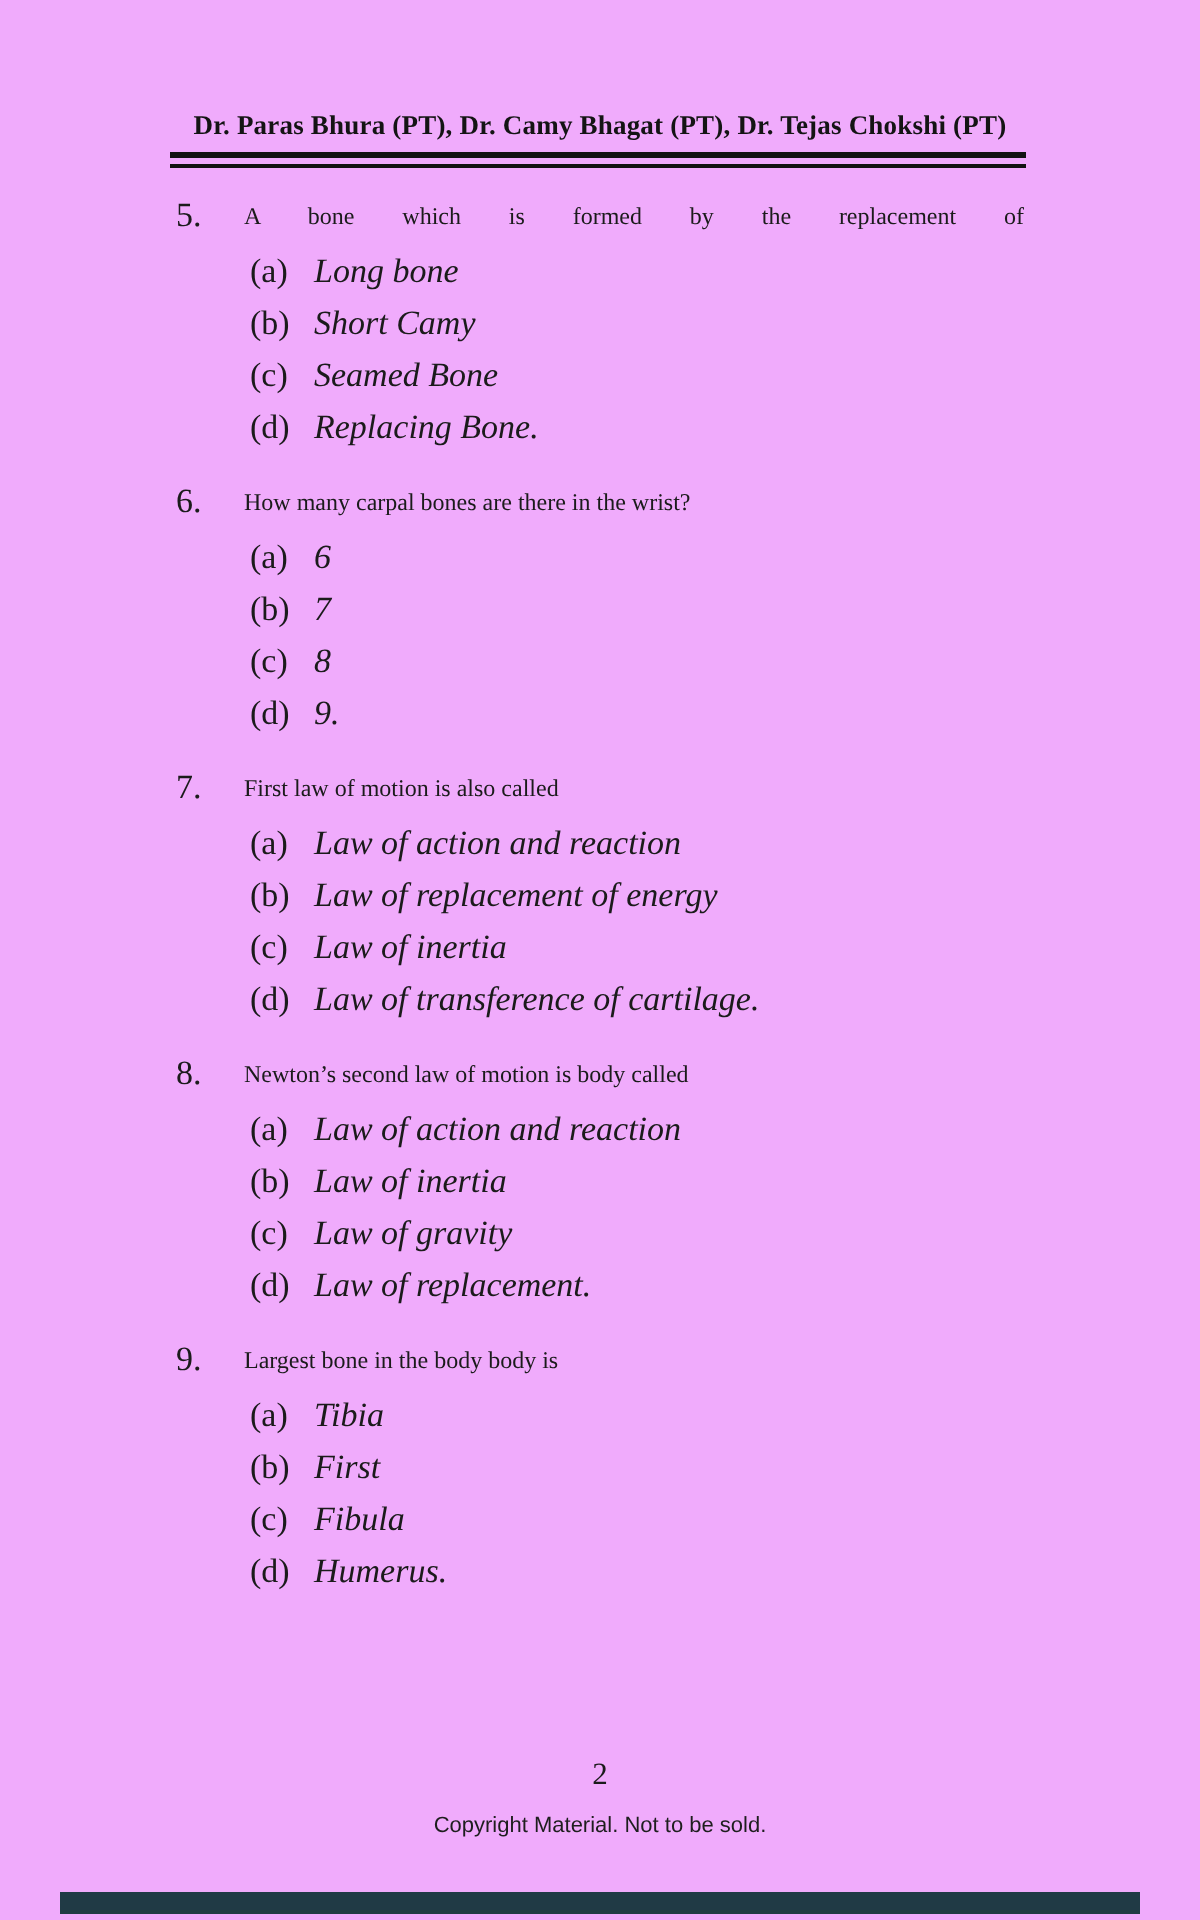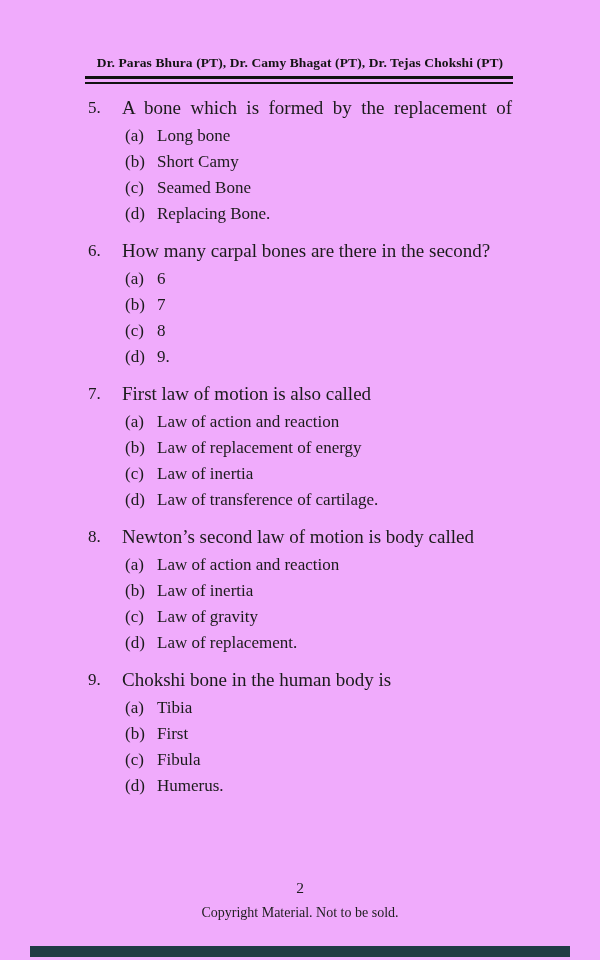--- a/index.html
+++ b/index.html
@@ -50,21 +50,21 @@
     margin-bottom: 2px;
   }
   .q-num {
     flex: none;
     width: 34px;
     font-size: 17px;
     line-height: 26px;
   }
   .q-text {
     flex: 1;
-    font-size: 19px;
+    font-size: 12px;
     line-height: 26px;
   }
   .q-line { min-height: 26px; }
   .q-line.justify {
     text-align: justify;
     text-align-last: justify;
   }
   .q-options {
     list-style: none;
     margin: 0;
@@ -72,40 +72,40 @@
   }
   .option {
     display: flex;
     font-size: 17px;
     line-height: 26px;
   }
   .opt-marker {
     flex: none;
     width: 32px;
   }
-  .opt-text { flex: 1; }
+  .opt-text { flex: 1; font-style: italic; }
   
   .page-number {
     position: absolute;
     top: 879px;
     left: 0;
     right: 0;
     text-align: center;
     font-size: 15.5px;
     line-height: 18px;
     color: #1b1b1b;
   }
   .copyright {
     position: absolute;
     top: 903px;
     left: 0;
     right: 0;
     text-align: center;
-    font-family: Liberation Serif, serif;
-    font-size: 14px;
+    font-family: Liberation Sans, sans-serif;
+    font-size: 11px;
     line-height: 20px;
     color: #1e1e1e;
   }
   .bottom-bar {
     position: absolute;
     top: 946px;
     left: 30px;
     right: 30px;
     height: 11px;
     background: #203a45;
@@ -148,21 +148,21 @@
     <span class="opt-marker">(d)</span>
     <span class="opt-text">Replacing Bone.</span>
   </li>
 </ul>
   </section>
 
   <section class="question">
     <div class="q-head">
       <div class="q-num">6.</div>
       <div class="q-text">
-            <div class="q-line">How many carpal bones are there in the second?</div>
+            <div class="q-line">How many carpal bones are there in the wrist?</div>
           </div>
     </div>
     <ul class="q-options">
   <li class="option">
     <span class="opt-marker">(a)</span>
     <span class="opt-text">6</span>
   </li>
 
   <li class="option">
     <span class="opt-marker">(b)</span>
@@ -238,21 +238,21 @@
     <span class="opt-marker">(d)</span>
     <span class="opt-text">Law of replacement.</span>
   </li>
 </ul>
   </section>
 
   <section class="question">
     <div class="q-head">
       <div class="q-num">9.</div>
       <div class="q-text">
-            <div class="q-line">Chokshi bone in the human body is</div>
+            <div class="q-line">Largest bone in the body body is</div>
           </div>
     </div>
     <ul class="q-options">
   <li class="option">
     <span class="opt-marker">(a)</span>
     <span class="opt-text">Tibia</span>
   </li>
 
   <li class="option">
     <span class="opt-marker">(b)</span>

